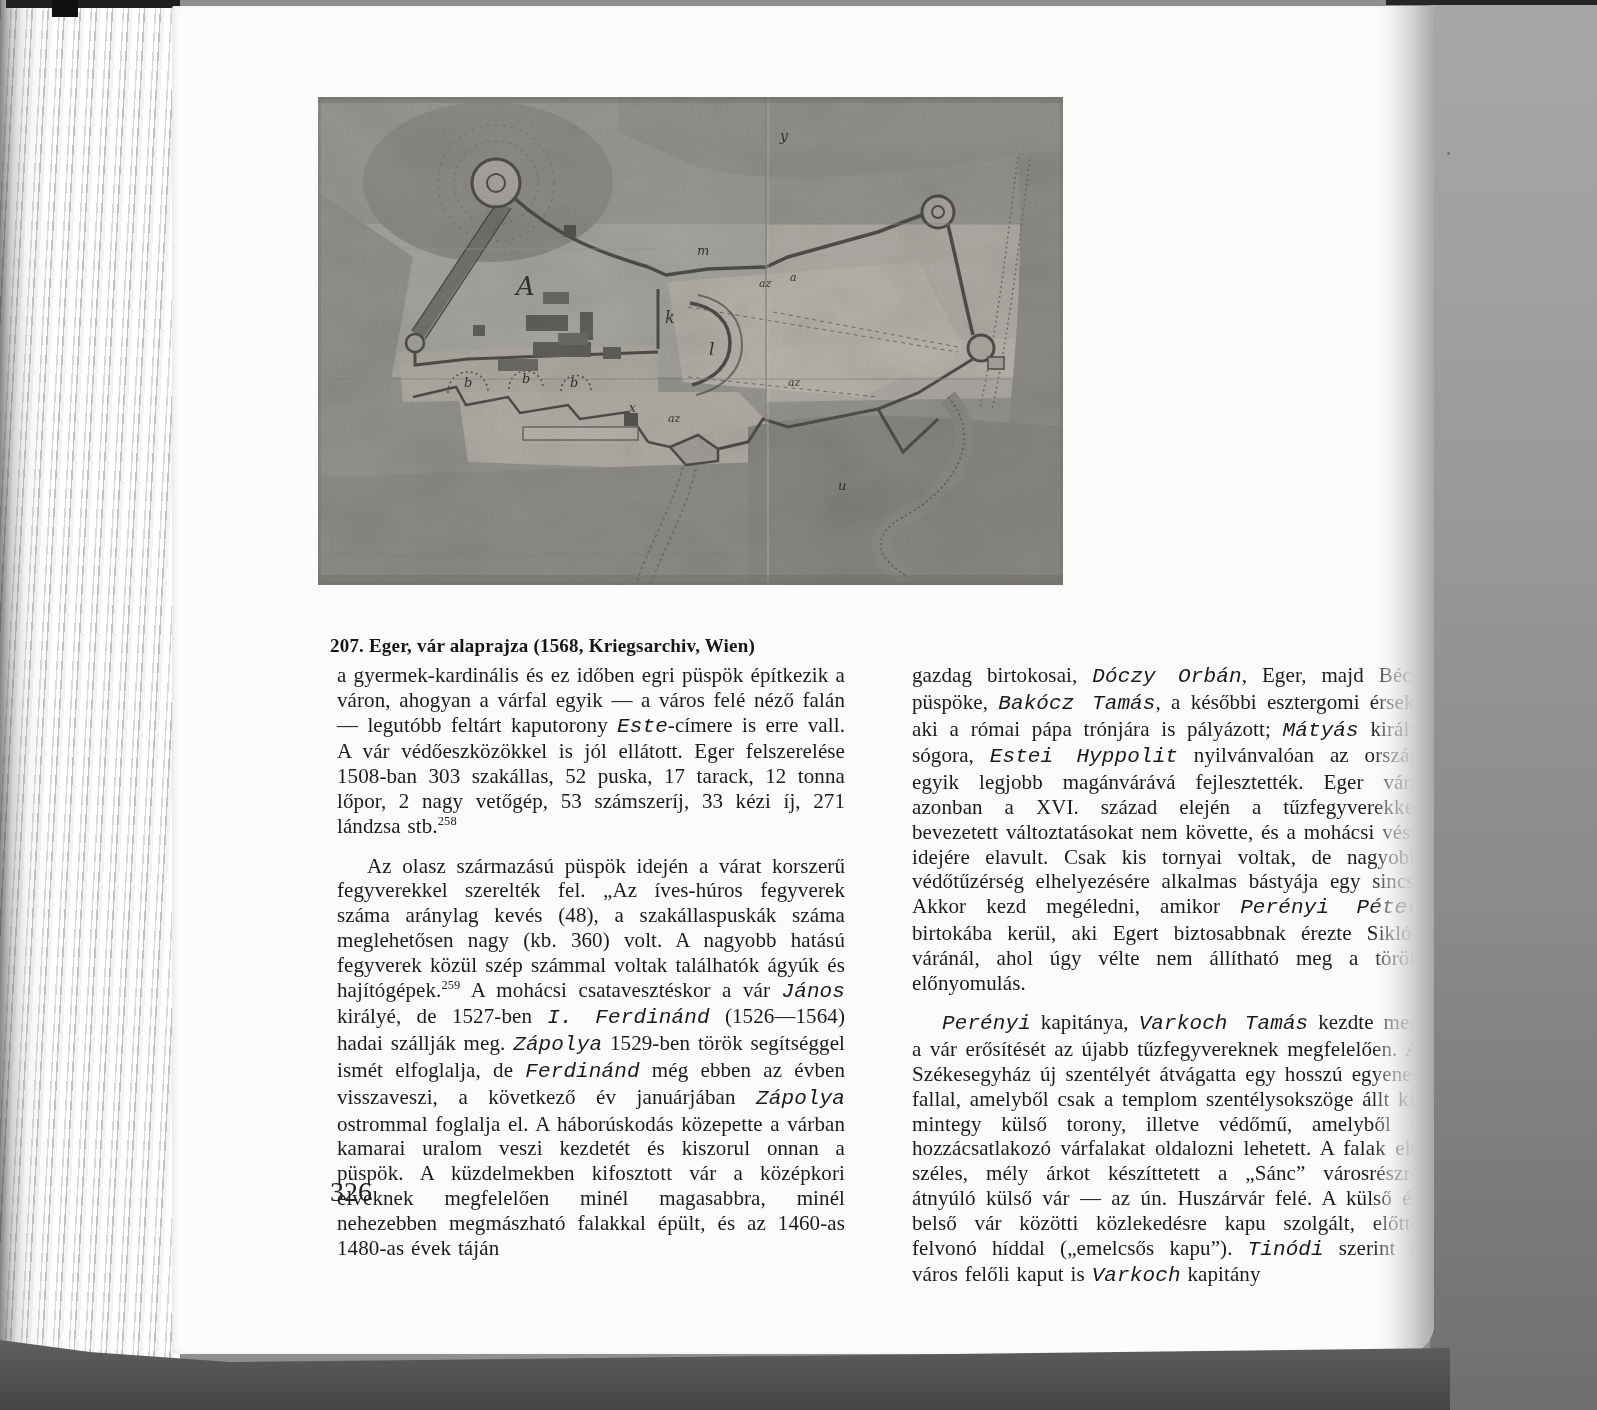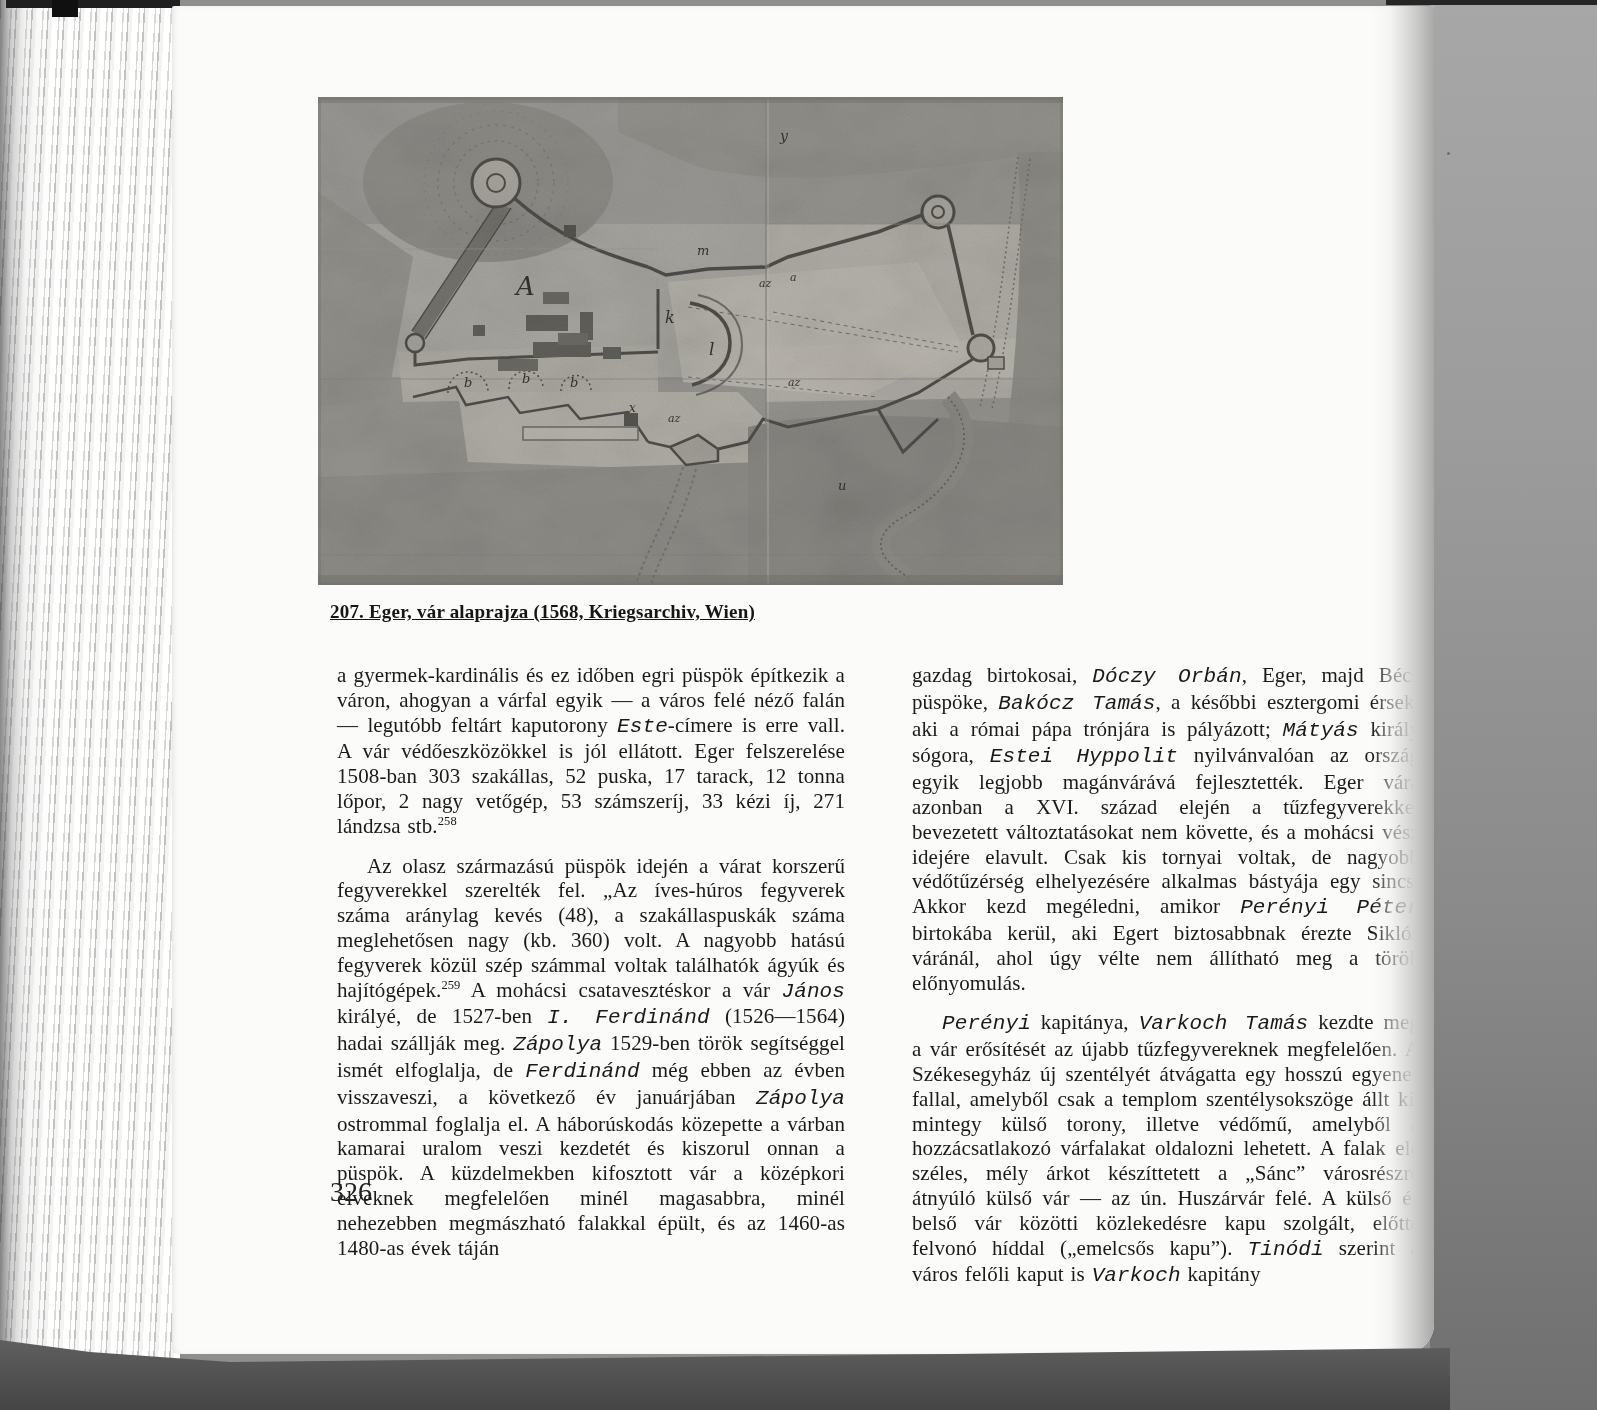--- a/index.html
+++ b/index.html
@@ -23,22 +23,22 @@
   .page-curl{position:absolute;left:1200px;top:0;width:62px;height:100%;border-radius:0 2px 30px 0;
         background:linear-gradient(90deg,rgba(251,251,250,0) 0%,rgba(238,238,237,.55) 30%,#cfcfce 68%,#a8a8a7 100%);}
   
   .below{position:absolute;left:0;top:1335px;width:1450px;height:75px;
         background:linear-gradient(180deg,#616161,#454545);
         -webkit-clip-path:polygon(0 5px,90px 17px,230px 27px,600px 23px,1120px 17px,1450px 13px,1450px 75px,0 75px);
         clip-path:polygon(0 5px,90px 17px,230px 27px,600px 23px,1120px 17px,1450px 13px,1450px 75px,0 75px);}
   
   .map{position:absolute;left:146px;top:91px;width:745px;height:488px;}
   .map svg{display:block;width:100%;height:100%;}
-  .caption{position:absolute;left:158px;top:594px;width:740px;font-weight:bold;font-size:19px;
-        line-height:24px;color:#161616;letter-spacing:.2px;text-decoration:underline;}
+  .caption{position:absolute;left:158px;top:628px;width:740px;font-weight:bold;font-size:19px;
+        line-height:24px;color:#161616;letter-spacing:.2px;}
   
   .col{position:absolute;top:642px;width:538px;font-size:21px;line-height:24.8px;color:#1a1a1a;
        text-align:justify;letter-spacing:.1px;word-spacing:1.5px;}
   .col-left{left:150px;}
   .col-right{left:725px;}
   .col p{margin:15px;}
   .col p.indent{text-indent:30px;}
   .col sup{font-size:12.5px;line-height:0;vertical-align:super;}
   .col em{font-style:italic;font-family:Liberation Mono, monospace;}
   .pagenum{position:absolute;left:158px;top:1170px;font-size:28px;color:#232323;}

